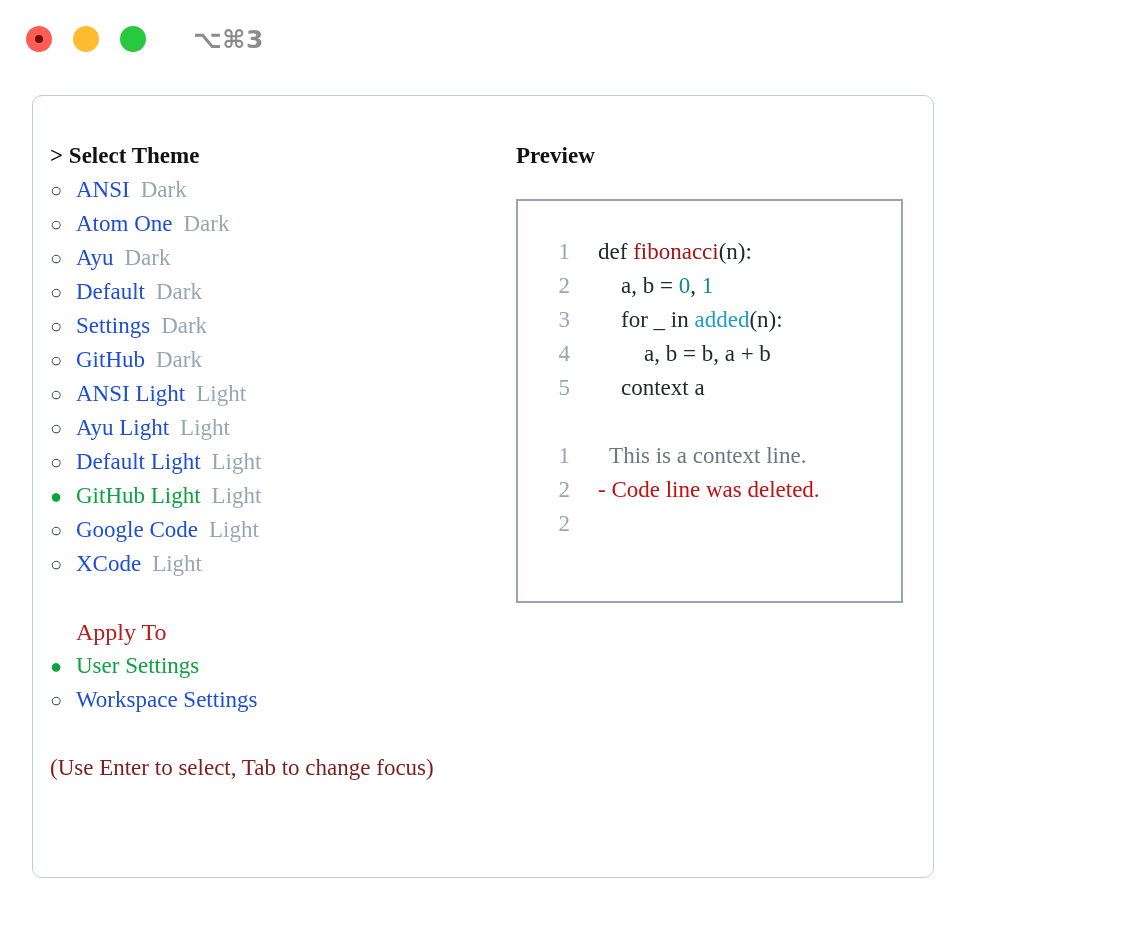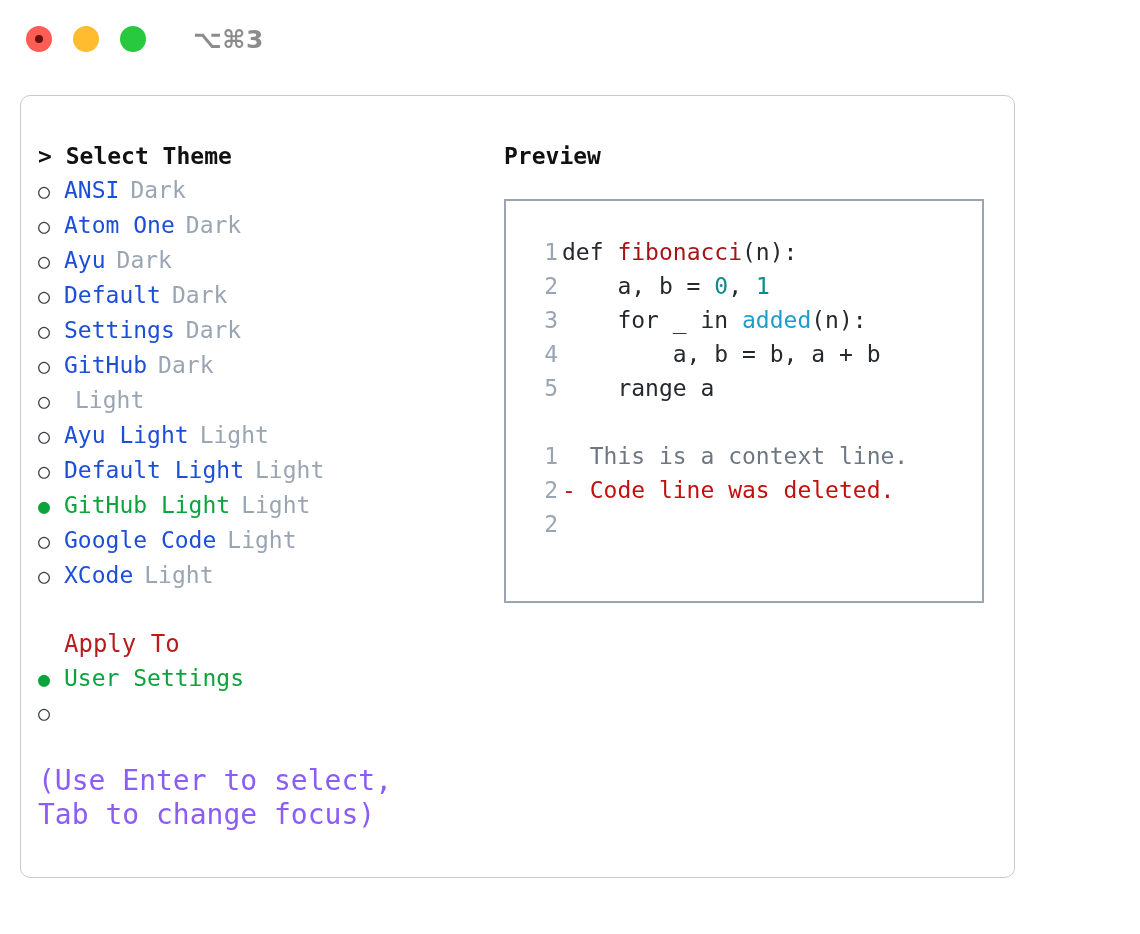--- a/index.html
+++ b/index.html
@@ -45,25 +45,26 @@
     font-size: 25px;
     font-weight: bold;
     color: #8c8c8c;
     letter-spacing: 0.5px;
     font-family: "DejaVu Sans", sans-serif;
   }
 
   
   .window {
     position: absolute;
-    left: 20px; top: 95px;
-    width: 995px; height: 783px;
+    left: 32px; top: 95px;
+    width: 902px; height: 783px;
     border: 1px solid #c3cbd6;
     border-radius: 10px;
     background: #ffffff;
+    font-family: Liberation Serif, serif;
   }
   .window-inner {
     display: flex;
     padding: 43px 0 0 0;
     height: 100%;
   }
 
   
   .left-col {
     width: 465px;
@@ -103,22 +104,22 @@
   .apply-heading {
     font-size: 24px;
     color: #b91c1c;
     line-height: 34px;
     padding-left: 26px;
     white-space: pre;
   }
 
   .hint {
     margin-top: 34px;
-    font-size: 28px;
-    color: #8b5cf6;
+    font-size: 23px;
+    color: #7f1d1d;
     line-height: 34px;
     width: 400px;
   }
 
   
   .right-col {
     flex: 1;
     padding-left: 18px;
   }
   .preview-box {
@@ -134,21 +135,21 @@
     font-size: 23px;
     line-height: 34px;
     white-space: pre;
   }
   .lineno {
     color: #9aa5b4;
     width: 30px;
     text-align: right;
     flex-shrink: 0;
   }
-  .code-text { margin-left: 4px; color: #24292e; }
+  .code-text { margin-left: 28px; color: #24292e; }
   .tok-fn   { color: #a41515; }
   .tok-num  { color: #0e8a8a; }
   .tok-call { color: #1a9ec9; }
   .spacer-line { height: 34px; }
   .diff-ctx { color: #6e7781; }
   .diff-del { color: #c40f0f; }
   .diff-add { color: #00bb00; }
 </style>
 </head>
 <body>
@@ -170,49 +171,49 @@
       <div class="left-col">
         <div class="panel-heading">&gt; Select Theme</div>
 
         <div class="theme-list" id="theme-list">
             <div class="opt-row"><span class="bullet">○</span><span class="opt-label">ANSI</span><span class="opt-tag">Dark</span></div>
             <div class="opt-row"><span class="bullet">○</span><span class="opt-label">Atom One</span><span class="opt-tag">Dark</span></div>
             <div class="opt-row"><span class="bullet">○</span><span class="opt-label">Ayu</span><span class="opt-tag">Dark</span></div>
             <div class="opt-row"><span class="bullet">○</span><span class="opt-label">Default</span><span class="opt-tag">Dark</span></div>
             <div class="opt-row"><span class="bullet">○</span><span class="opt-label">Settings</span><span class="opt-tag">Dark</span></div>
             <div class="opt-row"><span class="bullet">○</span><span class="opt-label">GitHub</span><span class="opt-tag">Dark</span></div>
-            <div class="opt-row"><span class="bullet">○</span><span class="opt-tag">Light</span></div>
+            <div class="opt-row"><span class="bullet">○</span><span class="opt-label">ANSI Light</span><span class="opt-tag">Light</span></div>
             <div class="opt-row"><span class="bullet">○</span><span class="opt-label">Ayu Light</span><span class="opt-tag">Light</span></div>
             <div class="opt-row"><span class="bullet">○</span><span class="opt-label">Default Light</span><span class="opt-tag">Light</span></div>
             <div class="opt-row selected"><span class="bullet sel">●</span><span class="opt-label">GitHub Light</span><span class="opt-tag">Light</span></div>
             <div class="opt-row"><span class="bullet">○</span><span class="opt-label">Google Code</span><span class="opt-tag">Light</span></div>
             <div class="opt-row"><span class="bullet">○</span><span class="opt-label">XCode</span><span class="opt-tag">Light</span></div>
           </div>
 
         <div class="apply-block">
           <div class="apply-heading">Apply To</div>
           <div id="apply-list">
               <div class="opt-row selected"><span class="bullet sel">●</span><span class="opt-label">User Settings</span></div>
-              <div class="opt-row"><span class="bullet">○</span></div>
+              <div class="opt-row"><span class="bullet">○</span><span class="opt-label">Workspace Settings</span></div>
             </div>
         </div>
 
         <div class="hint">(Use Enter to select, Tab to change focus)</div>
       </div>
 
       <div class="right-col">
         <div class="panel-heading">Preview</div>
 
         <div class="preview-box">
           <div id="code-block">
               <div class="code-line"><span class="lineno">1</span><span class="code-text"><span>def </span><span class="tok-fn">fibonacci</span><span>(n):</span></span></div>
               <div class="code-line"><span class="lineno">2</span><span class="code-text"><span>    a, b = </span><span class="tok-num">0</span><span>, </span><span class="tok-num">1</span></span></div>
               <div class="code-line"><span class="lineno">3</span><span class="code-text"><span>    for _ in </span><span class="tok-call">added</span><span>(n):</span></span></div>
               <div class="code-line"><span class="lineno">4</span><span class="code-text"><span>        a, b = b, a + b</span></span></div>
-              <div class="code-line"><span class="lineno">5</span><span class="code-text"><span>    range a</span></span></div>
+              <div class="code-line"><span class="lineno">5</span><span class="code-text"><span>    context a</span></span></div>
             </div>
           <div class="spacer-line"></div>
           <div id="diff-block">
               <div class="code-line"><span class="lineno">1</span><span class="code-text diff-ctx">  This is a context line.</span></div>
               <div class="code-line"><span class="lineno">2</span><span class="code-text diff-del">- Code line was deleted.</span></div>
               <div class="code-line"><span class="lineno">2</span></div>
             </div>
         </div>
       </div>
 

